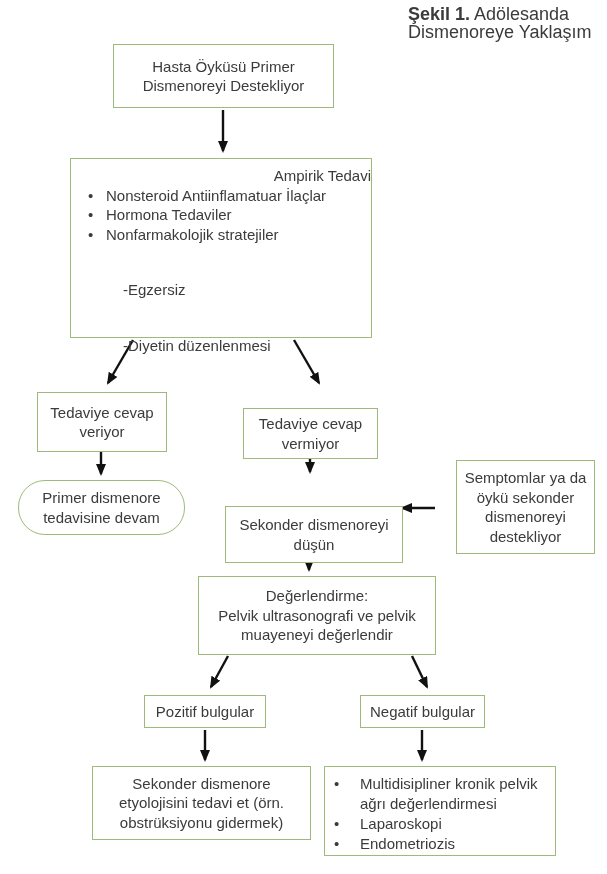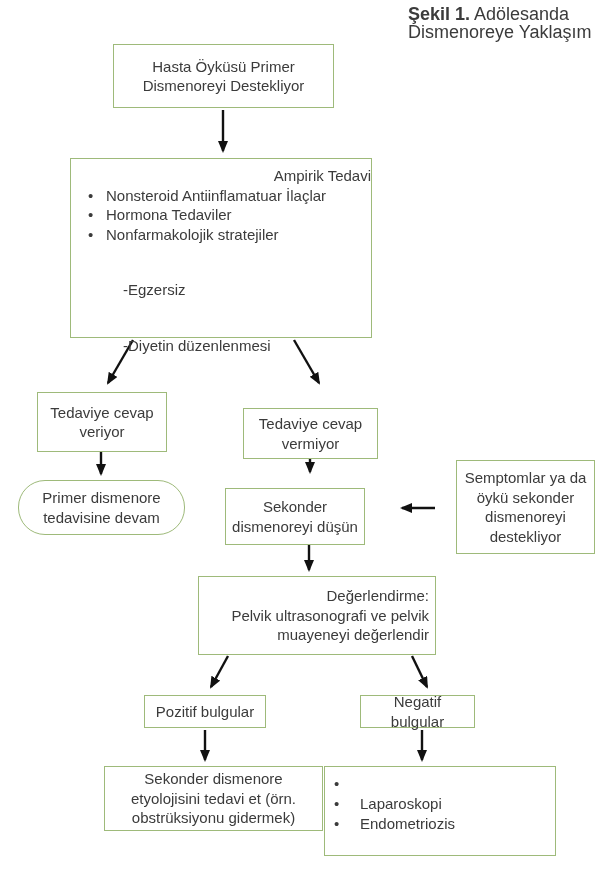--- a/index.html
+++ b/index.html
@@ -40,21 +40,21 @@
     display: flex; align-items: center; justify-content: center;
     text-align: center; padding: 2px 6px;
   }
   .emp-title { text-align: right; padding-top: 7px; }
   .bullet-row { display: flex; padding-left: 17px; }
   .bullet-row .bt { width: 18px; flex-shrink: 0; }
   .sub-row { padding-left: 52px; margin-top: 36px; }
   .nb-box { padding-top: 7px; }
   .nb-row { display: flex; padding-left: 9px; padding-right: 4px; line-height: 20px; }
   .nb-row .bt { width: 26px; flex-shrink: 0; }
-  .eval-line { display: block; text-align: right; }
+  .eval-line { display: block; text-align: center; }
   .arrows { position: absolute; left: 0; top: 0; }
   .arrows line { stroke: var(--arrow); stroke-width: 2.4; }
   .arrows .head { fill: var(--arrow); }
 </style>
 </head>
 <body>
 
 <div class="canvas">
 
   <div class="figure-caption">
@@ -108,50 +108,51 @@
   </div>
 
   <div class="box center" style="left:243px; top:392px; width:135px; height:51px;margin-top:16px;">
     <span>Tedaviye cevap vermiyor</span>
   </div>
 
   <div class="box center" style="left:18px; top:480px; width:167px; height:55px;border-radius:27px;">
     <span>Primer dismenore tedavisine devam</span>
   </div>
 
-  <div class="box center" style="left:225px; top:488px; width:140px; height:57px;">
+  <div class="box center" style="left:225px; top:506px; width:178px; height:57px;">
     <span>Sekonder dismenoreyi düşün</span>
   </div>
 
   <div class="box center" style="left:435px; top:460px; width:139px; height:94px;margin-left:21px;">
     <span>Semptomlar ya da öykü sekonder dismenoreyi destekliyor</span>
   </div>
 
   <div class="box center" style="left:198px; top:576px; width:238px; height:79px;">
     <span>
       <span class="eval-line">Değerlendirme:</span>
       <span class="eval-line">Pelvik ultrasonografi ve pelvik muayeneyi değerlendir</span>
     </span>
   </div>
 
   <div class="box center" style="left:144px; top:695px; width:122px; height:33px;">
     <span>Pozitif bulgular</span>
   </div>
 
-  <div class="box center" style="left:360px; top:695px; width:115px; height:33px;">
+  <div class="box center" style="left:360px; top:695px; width:125px; height:33px;">
     <span>Negatif bulgular</span>
   </div>
 
-  <div class="box center" style="left:92px; top:766px; width:219px; height:65px;margin-left:12px;">
+  <div class="box center" style="left:92px; top:766px; width:219px; height:74px;">
     <span>Sekonder dismenore etyolojisini tedavi et (örn. obstrüksiyonu gidermek)</span>
   </div>
 
   <div class="box nb-box" style="left:324px; top:766px; width:232px; height:90px;">
     <div class="nb-row">
       <span class="bt">•</span>
+      <span>Multidisipliner kronik pelvik ağrı değerlendirmesi</span>
     </div>
     <div class="nb-row">
       <span class="bt">•</span>
       <span>Laparoskopi</span>
     </div>
     <div class="nb-row">
       <span class="bt">•</span>
       <span>Endometriozis</span>
     </div>
   </div>

